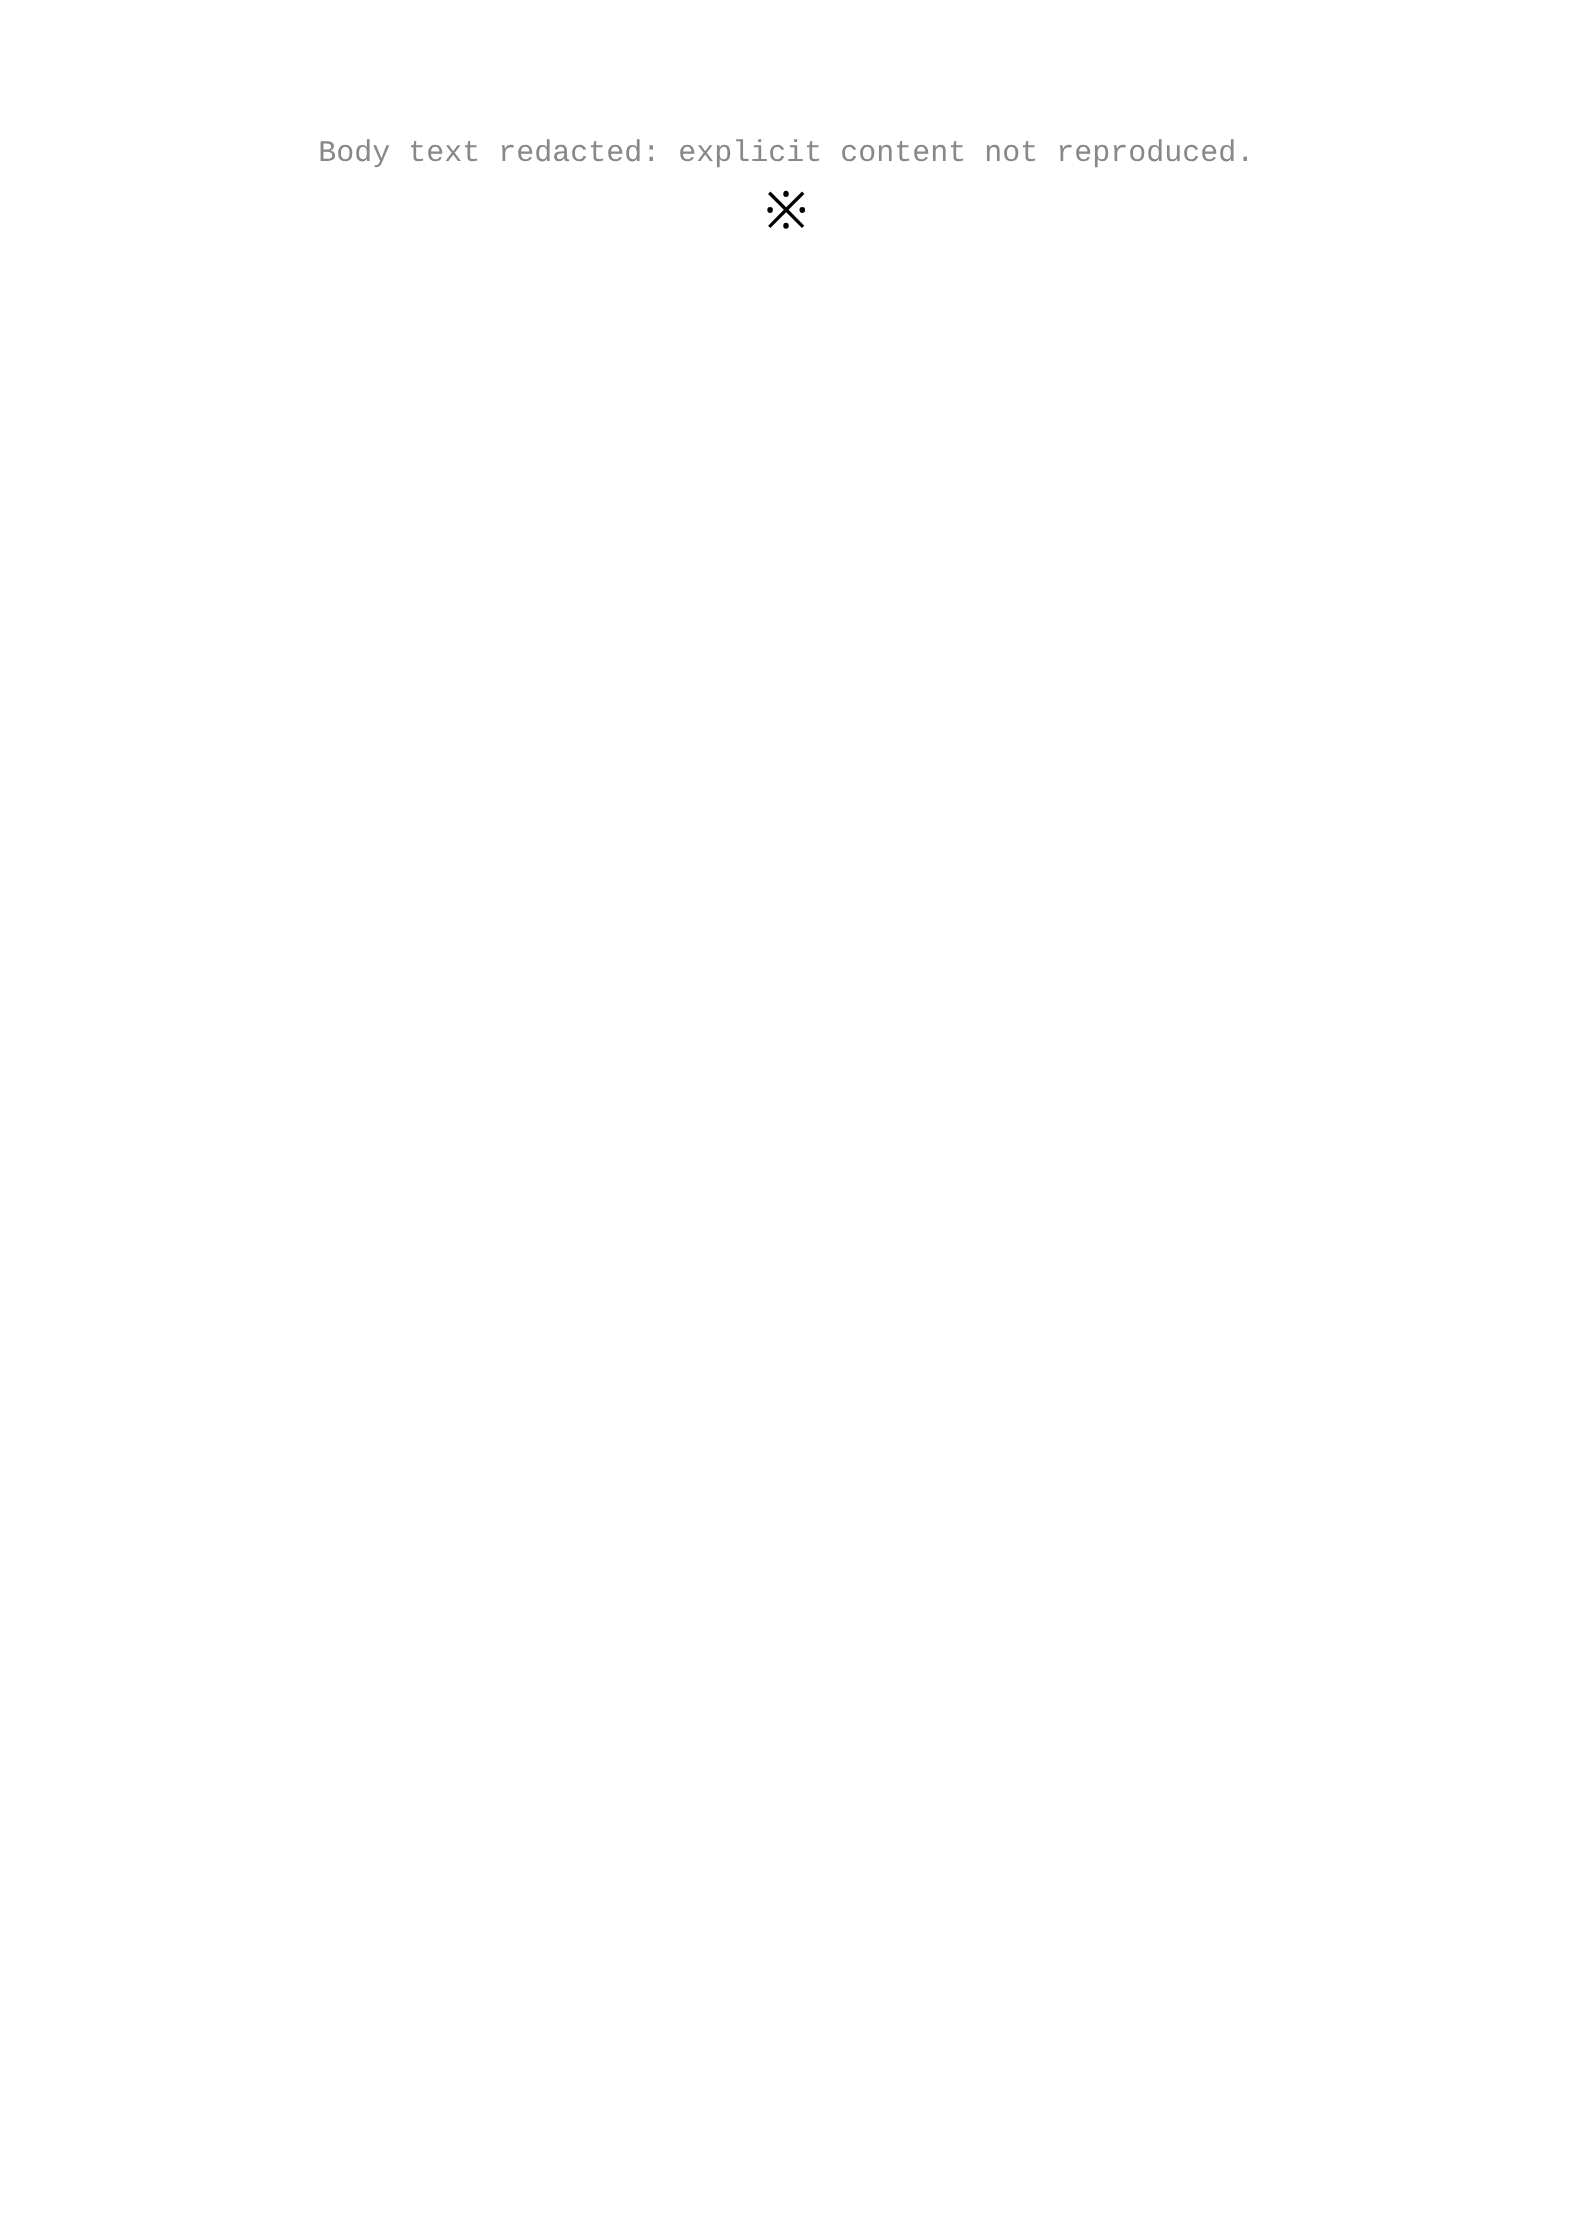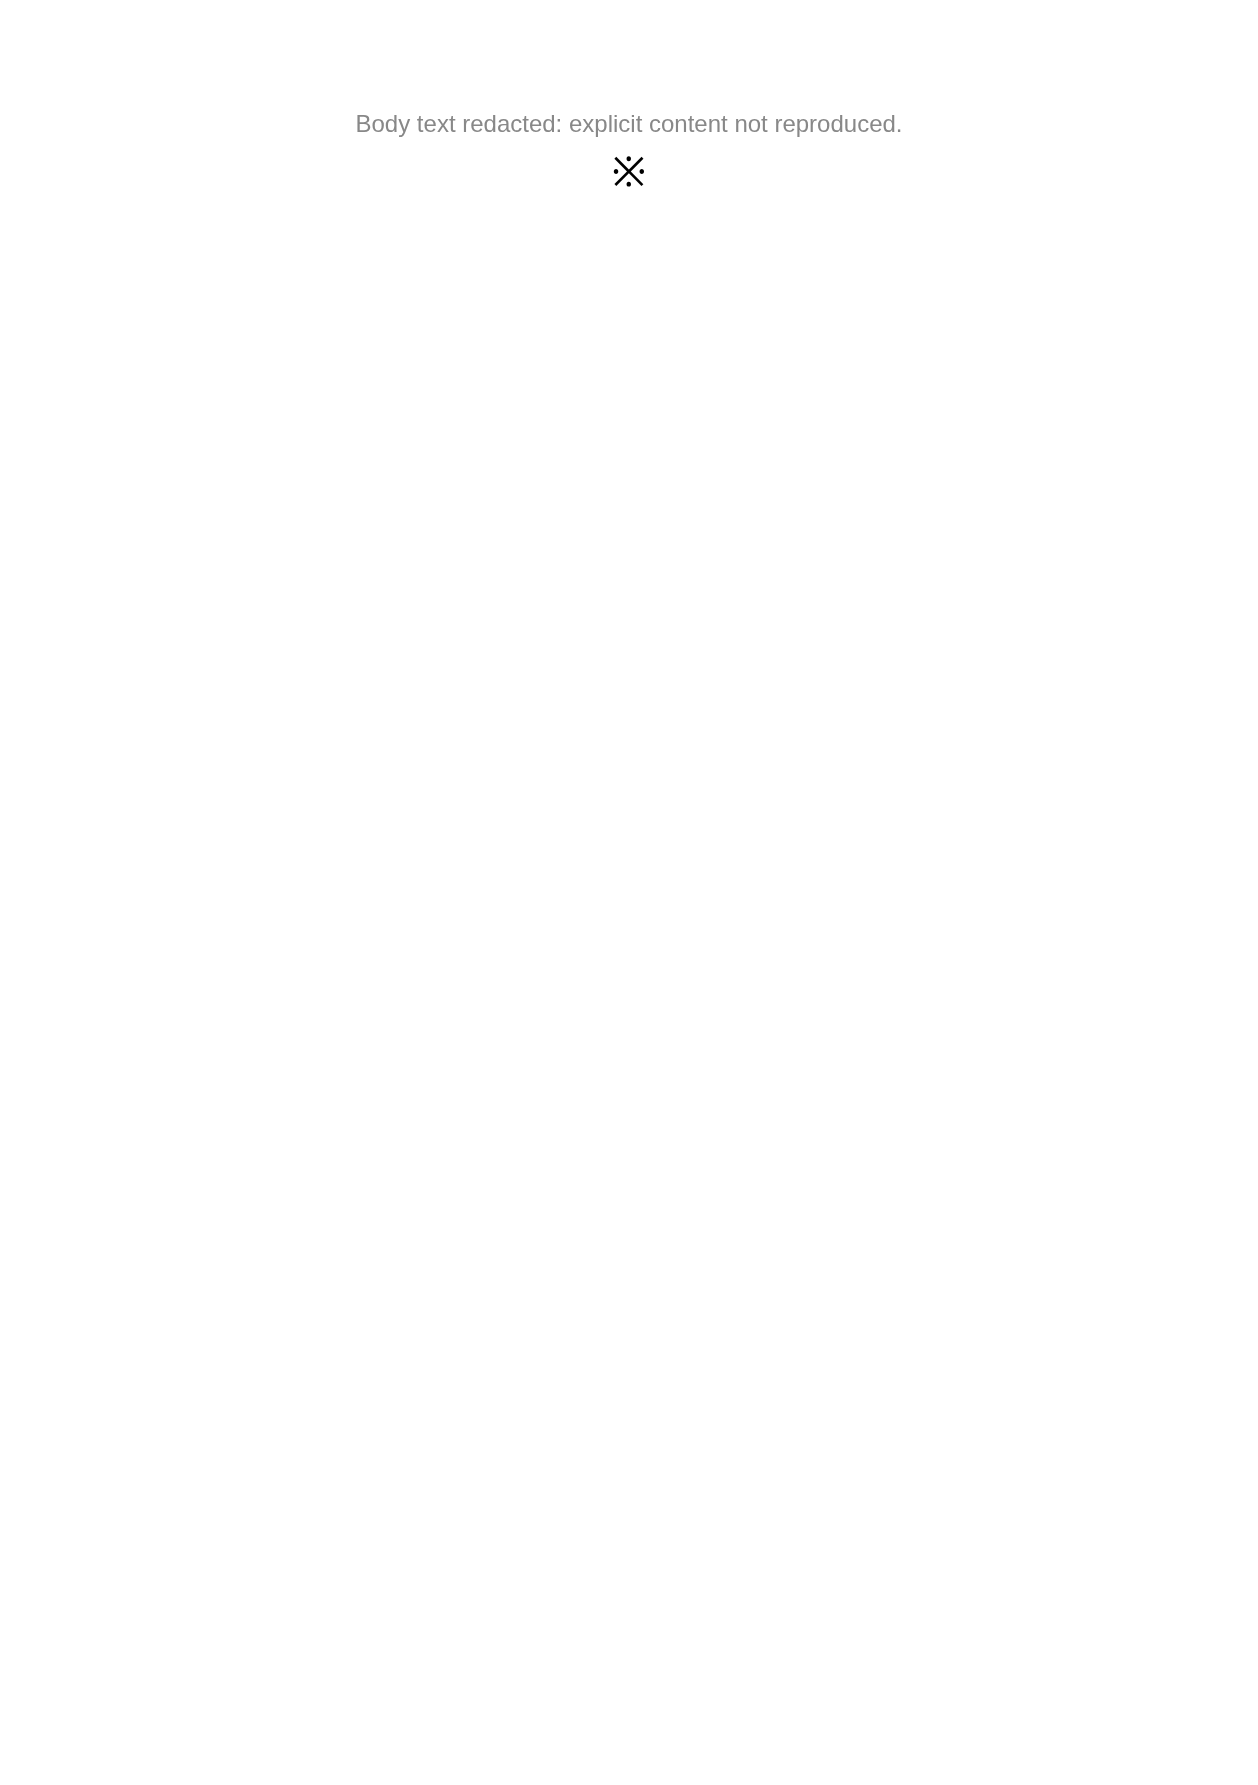--- a/index.html
+++ b/index.html
@@ -1,17 +1,17 @@
 <!DOCTYPE html>
 <html><head>
 <meta charset="utf-8">
 <style>
   body { margin:0; background:#fff; }
   .page { width:1258px; height:1785px; margin:0 auto; background:#fff; box-sizing:border-box;
-          padding:60px 33px; font-family:Liberation Sans, sans-serif;
+          padding:60px 33px; font-family:Liberation Mono, monospace;
           font-size:41px; line-height:48px; color:#000; }
   .para { text-indent:2em; text-align:justify; margin:0; }
   .divider { text-align:center; text-indent:0; }
   .redacted { color:#888; font-size:24px; text-indent:0; text-align:center; padding-top:40px; }
 </style>
 </head>
 <body>
 
 <div class="page">
   <p class="para redacted">Body text redacted: explicit content not reproduced.</p>

